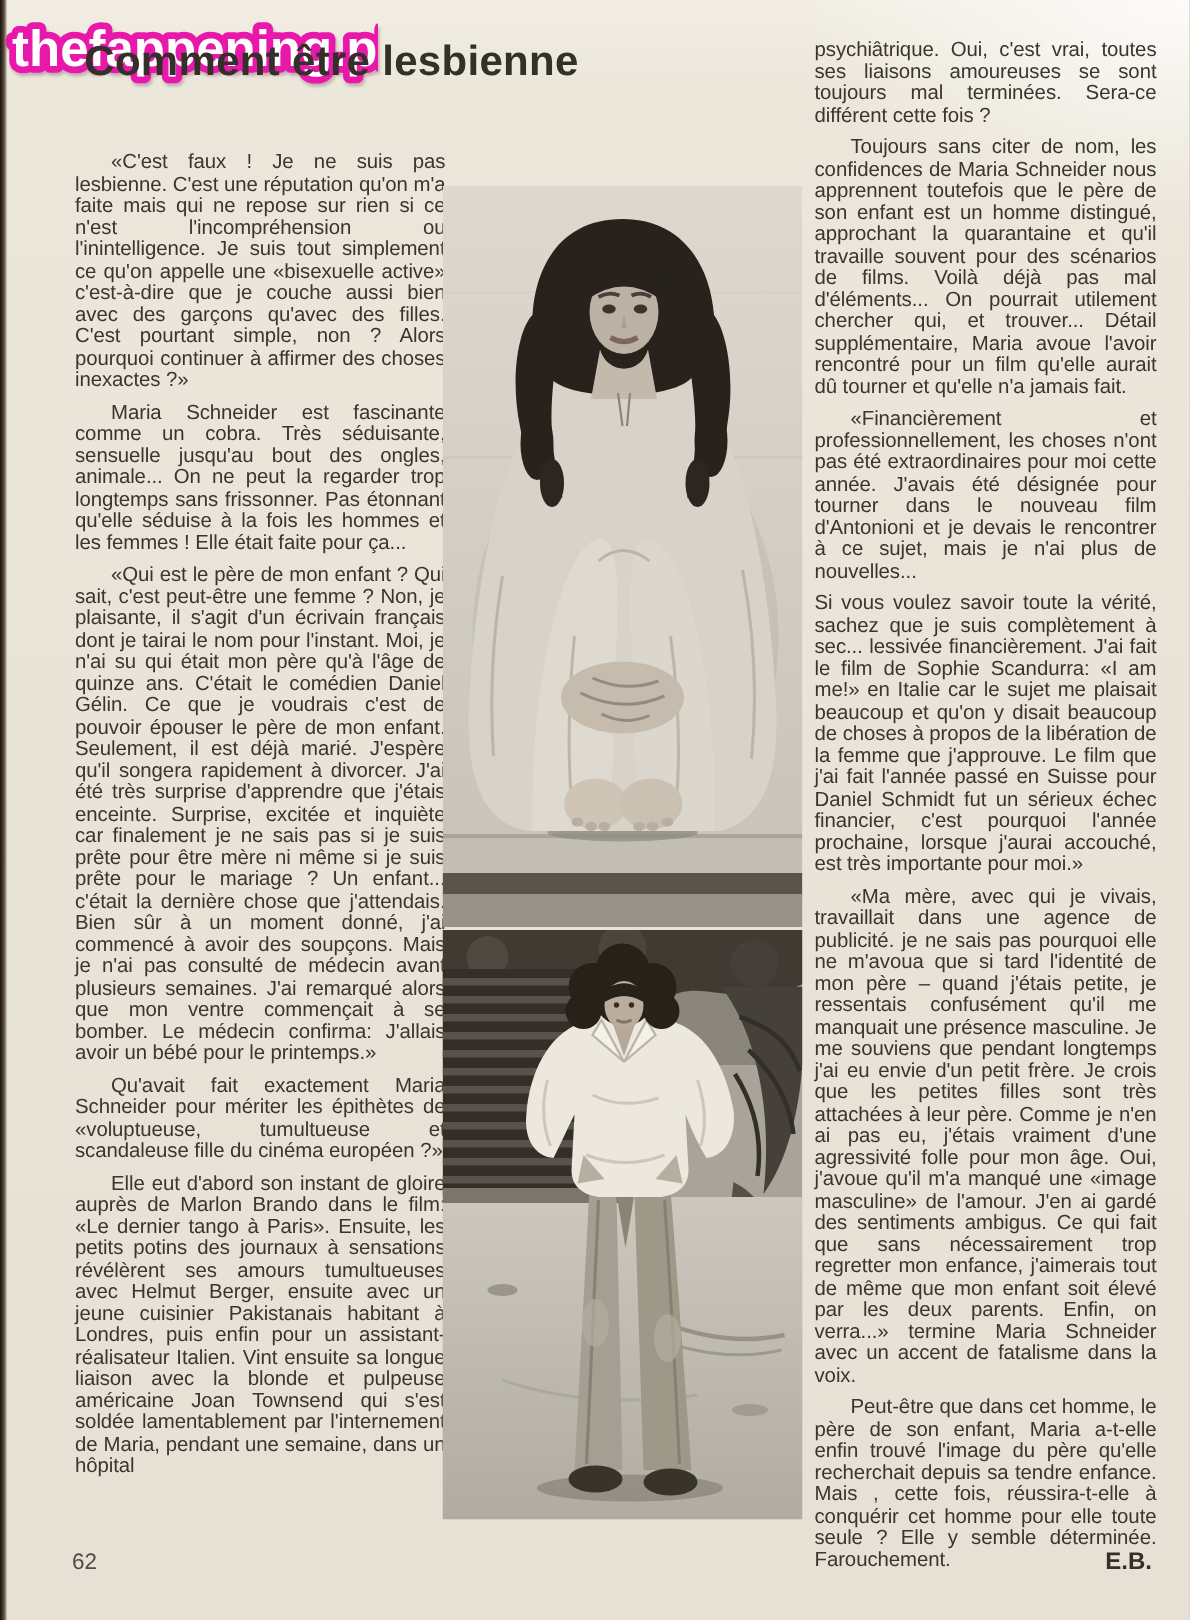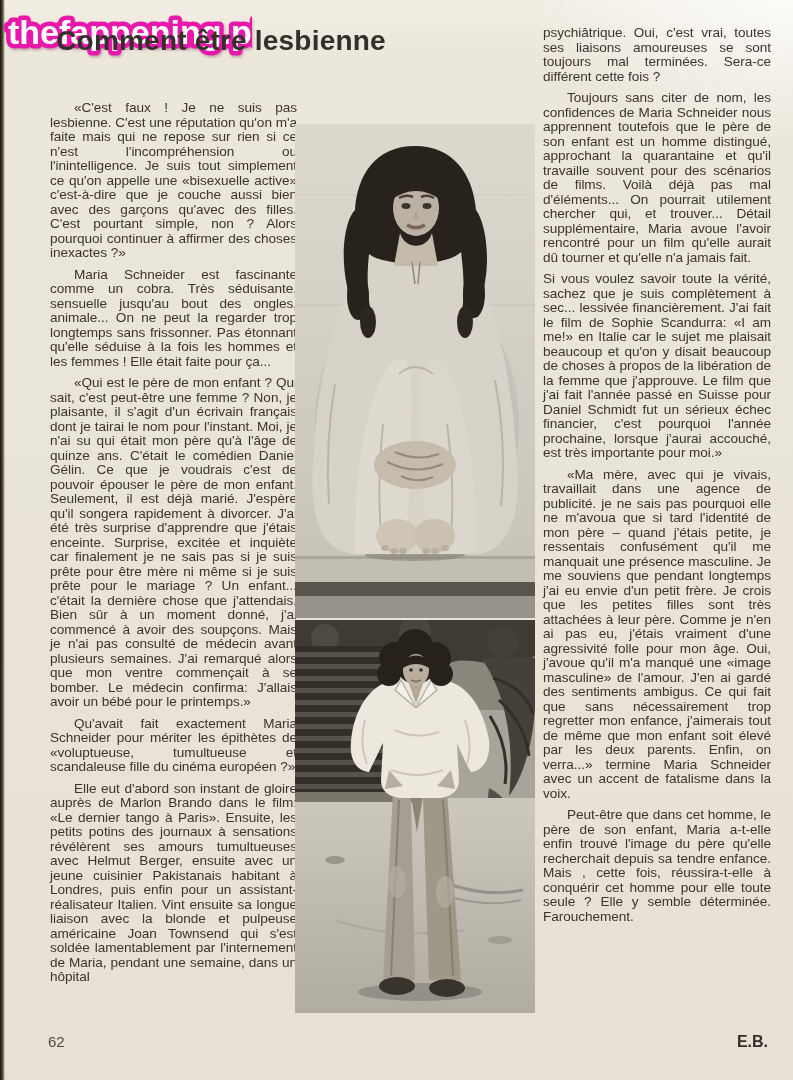--- a/index.html
+++ b/index.html
@@ -207,20 +207,21 @@
       <path d="M108,40 Q121,31 134,40 L134,48 Q121,40 108,48 Z" fill="#262119"></path>
       <circle cx="116" cy="50" r="1.8" fill="#352d25"></circle>
       <circle cx="126" cy="50" r="1.8" fill="#352d25"></circle>
       <path d="M116,60 q5,3 10,0" stroke="#84705f" stroke-width="2" fill="none"></path>
     </svg>
   </figure>
 
   <div class="col col-right">
     <p class="para">psychiâtrique. Oui, c'est vrai, toutes ses liaisons amoureuses se sont toujours mal terminées. Sera-ce différent cette fois ?</p>
     <p class="para indent">Toujours sans citer de nom, les confidences de Maria Schneider nous apprennent toutefois que le père de son enfant est un homme distingué, approchant la quarantaine et qu'il travaille souvent pour des scénarios de films. Voilà déjà pas mal d'éléments... On pourrait utilement chercher qui, et trouver... Détail supplémentaire, Maria avoue l'avoir rencontré pour un film qu'elle aurait dû tourner et qu'elle n'a jamais fait.</p>
+    <p class="para indent">«Financièrement et professionnellement, les choses n'ont pas été extraordinaires pour moi cette année. J'avais été désignée pour tourner dans le nouveau film d'Antonioni et je devais le rencontrer à ce sujet, mais je n'ai plus de nouvelles...</p>
     <p class="para">Si vous voulez savoir toute la vérité, sachez que je suis complètement à sec... lessivée financièrement. J'ai fait le film de Sophie Scandurra: «I am me!» en Italie car le sujet me plaisait beaucoup et qu'on y disait beaucoup de choses à propos de la libération de la femme que j'approuve. Le film que j'ai fait l'année passé en Suisse pour Daniel Schmidt fut un sérieux échec financier, c'est pourquoi l'année prochaine, lorsque j'aurai accouché, est très importante pour moi.»</p>
     <p class="para indent">«Ma mère, avec qui je vivais, travaillait dans une agence de publicité. je ne sais pas pourquoi elle ne m'avoua que si tard l'identité de mon père – quand j'étais petite, je ressentais confusément qu'il me manquait une présence masculine. Je me souviens que pendant longtemps j'ai eu envie d'un petit frère. Je crois que les petites filles sont très attachées à leur père. Comme je n'en ai pas eu, j'étais vraiment d'une agressivité folle pour mon âge. Oui, j'avoue qu'il m'a manqué une «image masculine» de l'amour. J'en ai gardé des sentiments ambigus. Ce qui fait que sans nécessairement trop regretter mon enfance, j'aimerais tout de même que mon enfant soit élevé par les deux parents. Enfin, on verra...» termine Maria Schneider avec un accent de fatalisme dans la voix.</p>
     <p class="para indent">Peut-être que dans cet homme, le père de son enfant, Maria a-t-elle enfin trouvé l'image du père qu'elle recherchait depuis sa tendre enfance. Mais , cette fois, réussira-t-elle à conquérir cet homme pour elle toute seule ? Elle y semble déterminée. Farouchement.</p>
   </div>
 
   <div class="signature">E.B.</div>
   <div class="page-number">62</div>
 </div>
 
 </body></html>

